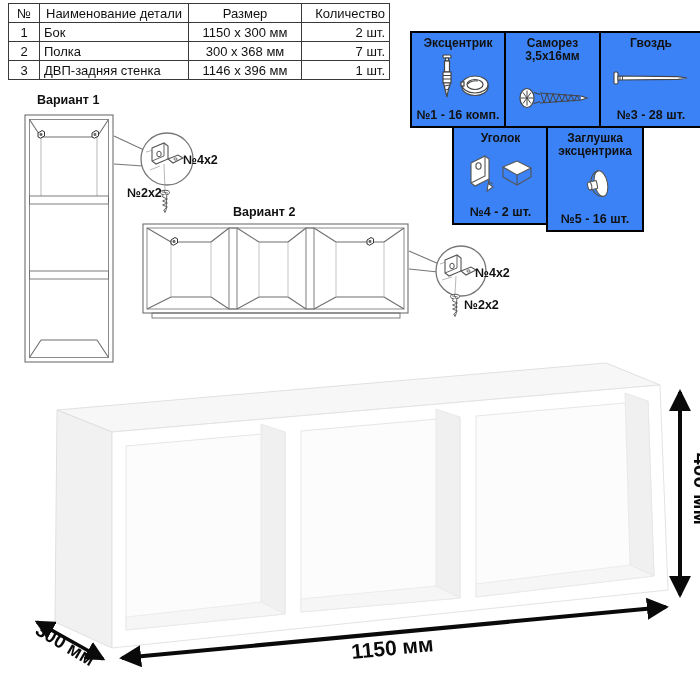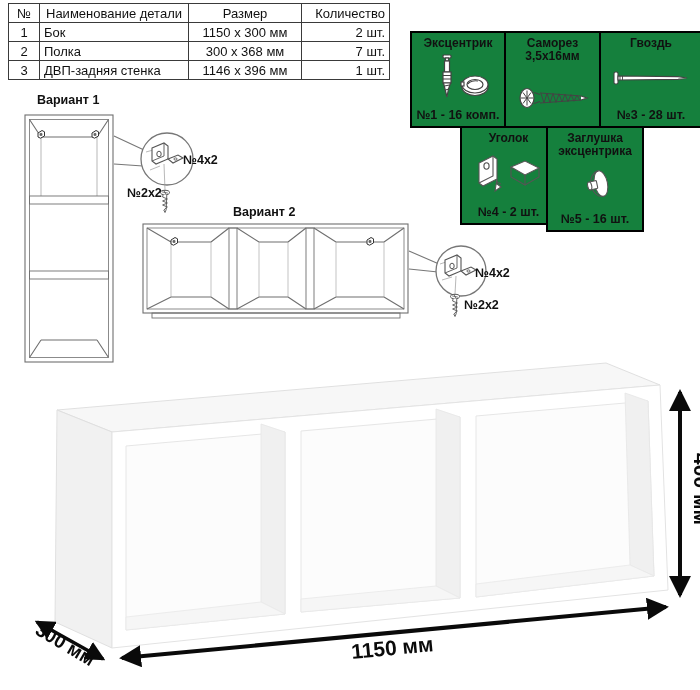--- a/index.html
+++ b/index.html
@@ -9,21 +9,21 @@
   table.parts{position:absolute;left:8px;top:3px;border-collapse:collapse;z-index:2;
               font-size:13px;line-height:15px;}
   table.parts td,table.parts th{border:1px solid #3a3a3a;font-weight:normal;
               height:18px;padding:0 4px;white-space:nowrap;background:#fff;}
   .col-num{width:22px;text-align:center;}
   .col-name{width:140px;text-align:left;}
   .col-size{width:104px;text-align:center;margin-top:19px;}
   .col-qty{width:79px;text-align:right;}
   
   .hardware{position:absolute;left:410px;top:31px;width:290px;height:196px;z-index:2;}
-  .hw-cell{position:absolute;border:2px solid #000;background:#15803d;box-sizing:border-box;
+  .hw-cell{position:absolute;border:2px solid #000;background:#3b82f6;box-sizing:border-box;
            display:flex;flex-direction:column;align-items:center;}
   .hw-title{font-size:12px;font-weight:bold;text-align:center;line-height:13px;margin-top:4px;}
   .hw-count{font-size:12.5px;font-weight:bold;text-align:right;margin:2px 0 4px 0;}
   .hw-icon{flex:1;display:flex;align-items:center;justify-content:center;width:100%;}
   svg text{font-family:"Liberation Sans", sans-serif;}
   .vtitle{font-size:12.5px;font-weight:bold;fill:#111;}
   .clabel{font-size:12.5px;font-weight:bold;fill:#111;}
   .dimtext{font-weight:bold;fill:#0a0a0a;}
 </style>
 </head>
@@ -109,21 +109,21 @@
           <g stroke="#444" fill="#fff" stroke-width="1.1">
             <rect x="6" y="6" width="4" height="12" rx="1.5"></rect>
             <path d="M10,10 L70,10.6 L79,12 L70,13.4 L10,14 Z"></path>
             <path d="M12,10 L12,14 M14.5,10 L14.5,14" stroke-width="0.9"></path>
           </g>
         </svg>
       </div>
       <div class="hw-count">№3 - 28 шт.</div>
     </div>
 
-    <div class="hw-cell" style="left:50px;top:95px;width:97px;height:99px;">
+    <div class="hw-cell" style="left:42px;top:95px;width:97px;height:99px;">
       <div class="hw-title"><span>Уголок</span></div>
       <div class="hw-icon">
         <svg width="84" height="46" viewBox="0 0 84 46">
           <g stroke="#555" fill="#fff" stroke-width="1.1">
             <path d="M12,12 L26,5 L30,8 L30,28 L16,35 L12,32 Z"></path>
             <path d="M26,5 L26,25 L12,32" fill="none"></path>
             <ellipse cx="19.5" cy="15" rx="2.6" ry="3.2"></ellipse>
             <path d="M30,28 L30,33 L34,36 L28,40 Z"></path>
             <path d="M44,16 L58,10 L72,17 L58,24 Z"></path>
             <path d="M44,16 L44,26 L58,34 L58,24 M72,17 L72,26 L58,34" fill="none"></path>

